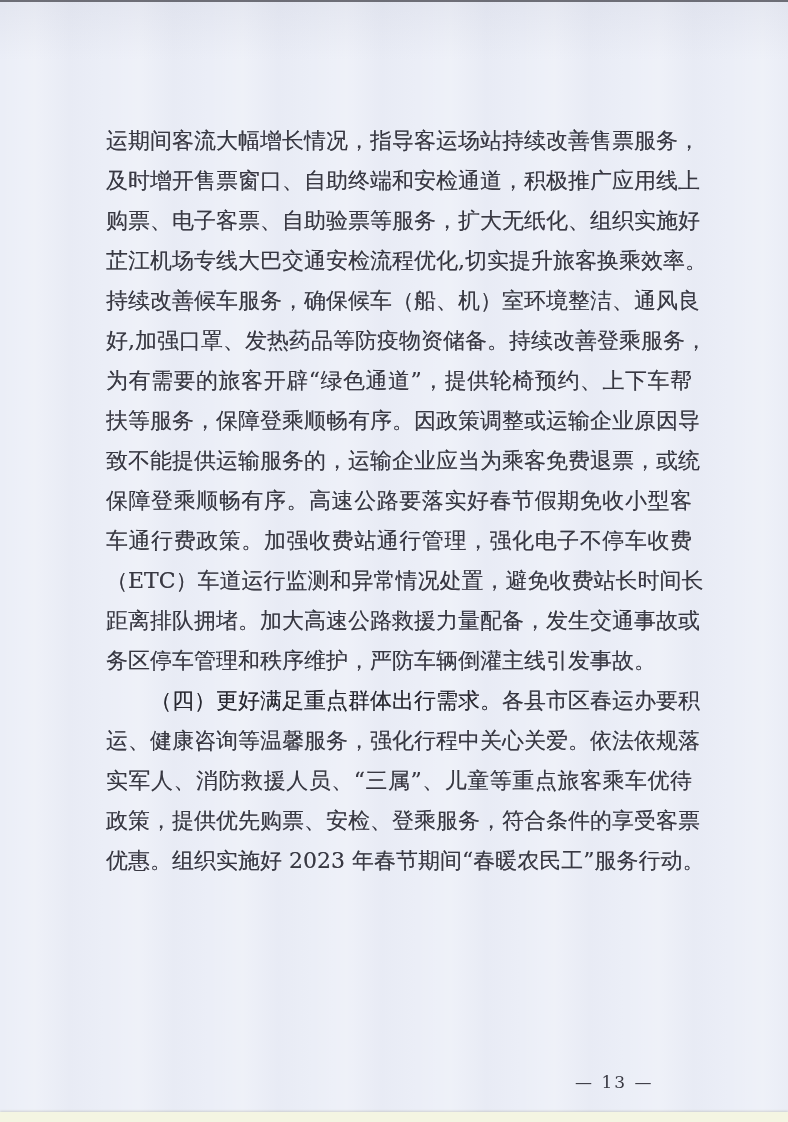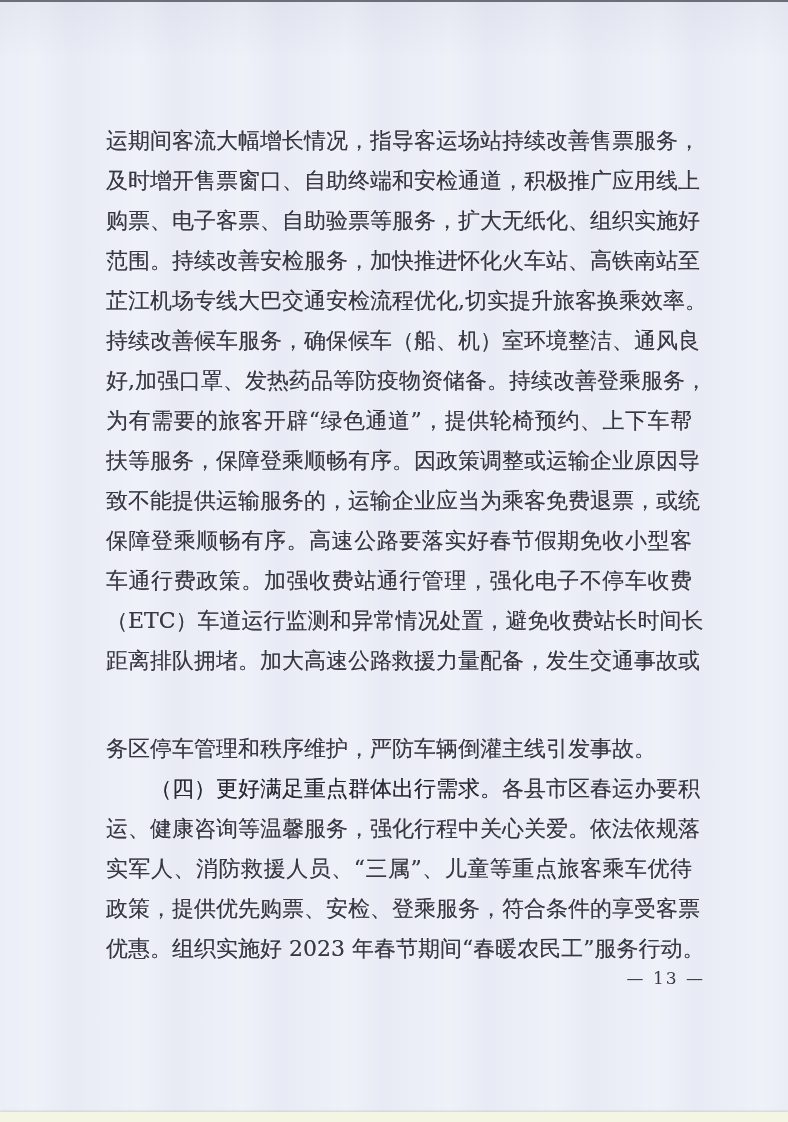--- a/index.html
+++ b/index.html
@@ -52,53 +52,51 @@
     height: 40px;
     line-height: 40px;
     font-size: 22px;
     white-space: nowrap;
     text-align: justify;
     text-align-last: justify;
     text-shadow: 0 0 0.6px rgba(56,56,66,0.55);
   }
   .line.para-end {
     text-align-last: left;
-    margin-top: 48px;
   }
   .line.indent {
     text-indent: 44px;
   }
   .bold {
     font-weight: 400;
     color: #27272f;
   }
   .footer {
     position: absolute;
     left: 575px;
-    top: 964px;
+    top: 1068px;
     width: 130px;
     height: 28px;
     line-height: 28px;
     font-size: 17px;
-    text-align: right;
+    text-align: left;
     color: var(--ink, #3c3c46);
     letter-spacing: 2px;
   }
 </style>
 </head>
 <body style="--paper: #ebeef7; --ink: #383842; --strip: #f4f5e2; --scan-edge: #45454d;">
 
 <div class="page">
   <div class="scan-top-edge"></div>
 
   <div class="text-block">
     <div class="line">运期间客流大幅增长情况，指导客运场站持续改善售票服务，</div>
     <div class="line">及时增开售票窗口、自助终端和安检通道，积极推广应用线上</div>
     <div class="line">购票、电子客票、自助验票等服务，扩大无纸化、组织实施好</div>
-    <div class="line">范围。持续改善安检服务，加快推进怀化火车站、高铁南站至</div>
     <div class="line">芷江机场专线大巴交通安检流程优化,切实提升旅客换乘效率。</div>
     <div class="line">持续改善候车服务，确保候车（船、机）室环境整洁、通风良</div>
     <div class="line">好,加强口罩、发热药品等防疫物资储备。持续改善登乘服务，</div>
     <div class="line">为有需要的旅客开辟“绿色通道”，提供轮椅预约、上下车帮</div>
     <div class="line">扶等服务，保障登乘顺畅有序。因政策调整或运输企业原因导</div>
     <div class="line">致不能提供运输服务的，运输企业应当为乘客免费退票，或统</div>
     <div class="line">保障登乘顺畅有序。高速公路要落实好春节假期免收小型客</div>
     <div class="line">车通行费政策。加强收费站通行管理，强化电子不停车收费</div>
     <div class="line">（ETC）车道运行监测和异常情况处置，避免收费站长时间长</div>
     <div class="line">距离排队拥堵。加大高速公路救援力量配备，发生交通事故或</div>

